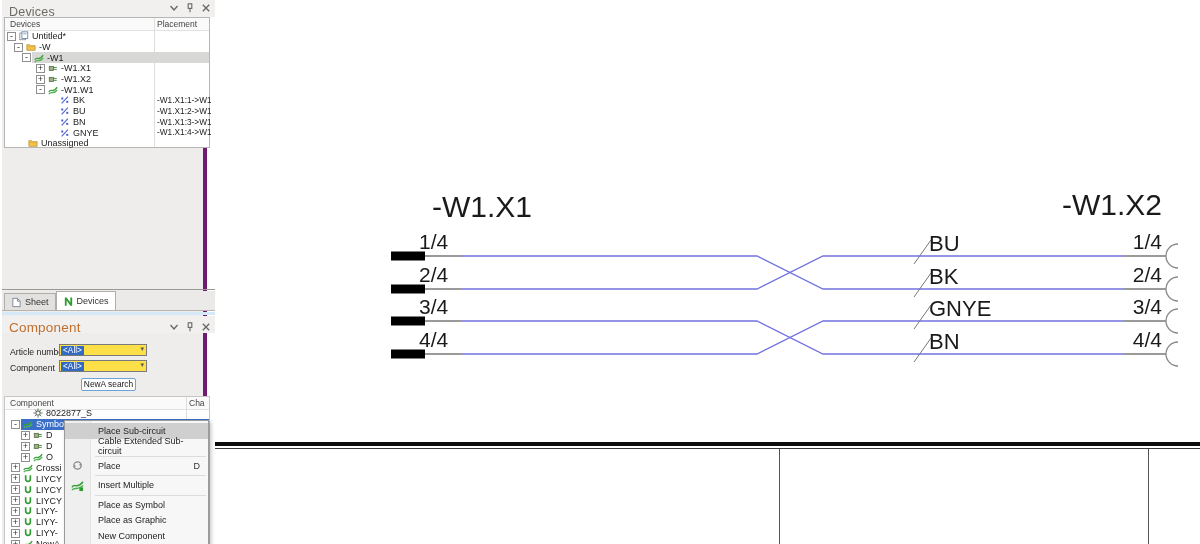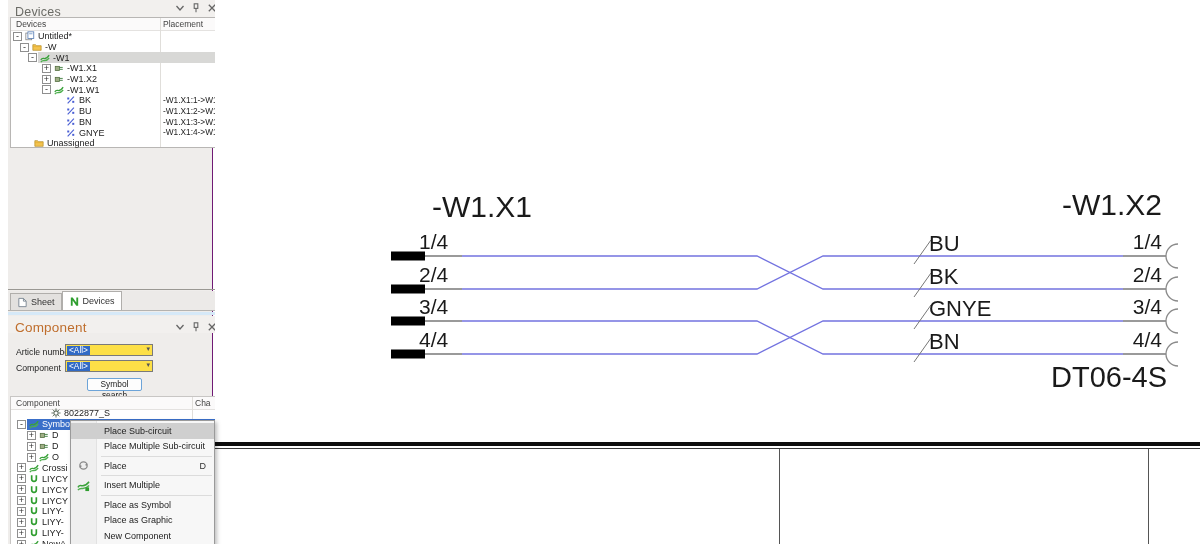--- a/index.html
+++ b/index.html
@@ -1,22 +1,22 @@
 <!DOCTYPE html>
 <html><head>
 <meta charset="utf-8">
 <style>
   * { margin:0; padding:0; box-sizing:border-box; }
   html,body { width:1200px; height:544px; overflow:hidden; background:#fff;
     font-family:"Liberation Sans", sans-serif; }
   #app { position:relative; width:1200px; height:544px; }
 
   
-  .sidebar { position:absolute; left:8px; top:0; width:205px; height:544px;
-    background:#efedeb; border-right:1px solid #701a75; }
+  .sidebar { position:absolute; left:2px; top:0; width:205px; height:544px;
+    background:#efedeb; border-right:4px solid #701a75; }
   .caption { position:absolute; left:0; width:215px; height:17px; padding:2px 0 0 7px;
     background:#f2f0ee; }
   .cap-title { font-size:12.5px; color:#6b6b66; letter-spacing:.2px; }
   .cap-title.orange { color:#bf6e2d; font-size:13.5px; }
   .cap-btns { position:absolute; right:6px; top:3px; display:flex; gap:6px; }
   .cap-btn { width:10px; height:10px; color:#666; cursor:default; }
   .cap-btn svg { width:10px; height:10px; display:block; }
 
   .treebox { position:absolute; left:2px; width:206px; background:#fff;
     border:1px solid #b8b6b4; }
@@ -333,30 +333,30 @@
     <div class="flabel" style="top:347px">Article number</div>
     <div class="combo" style="top:344px">
       <span class="val">&lt;All&gt;</span>
       <span class="dd">▾</span>
     </div>
     <div class="flabel" style="top:363px">Component</div>
     <div class="combo" style="top:360px">
       <span class="val">&lt;All&gt;</span>
       <span class="dd">▾</span>
     </div>
-    <div class="btn">Symbol search</div>
+    <div class="btn">NewA search</div>
 
     <div class="complist">
       <div class="lheader">
         <span class="c1">Component</span>
         <span class="c2" style="left:184px">Cha</span>
       </div>
       <div class="vdiv" style="left:181px"></div>
       <div class="rows crows" style="top:11px">
-        <div class="trow" style="padding-left:28px">
+        <div class="trow" style="padding-left:16px">
           <span class="exp"></span>
           <svg class="ic">
               <use href="#ic-gear"></use>
             </svg>
           <span class="tlabel">8022877_S</span>
         </div>
         <div class="trow sel-blue" style="padding-left:6px">
           <span class="exp">-</span>
           <svg class="ic">
               <use href="#ic-cable"></use>
@@ -442,21 +442,21 @@
         </div>
       </div>
     </div>
 
     <div class="cmenu">
       <div class="gutter"></div>
       <div class="mi hl">
         <span>Place Sub-circuit</span>
       </div>
       <div class="mi">
-        <span>Place Multiple Sub-circuit</span>
+        <span>Cable Extended Sub-circuit</span>
       </div>
       <div class="msep"></div>
       <div class="mi">
         <svg class="mic">
             <use href="#ic-place"></use>
           </svg>
         <span>Place</span>
         <span class="short">D</span>
       </div>
       <div class="msep"></div>
@@ -518,21 +518,20 @@
       <g stroke="#777" stroke-width="1">
         <line x1="699" y1="264" x2="716" y2="240"></line>
         <line x1="699" y1="297" x2="716" y2="273"></line>
         <line x1="699" y1="329" x2="716" y2="305"></line>
         <line x1="699" y1="362" x2="716" y2="338"></line>
       </g>
     </svg>
 
     <div class="slabel conn-title" style="left:217px; top:191px;">-W1.X1</div>
     <div class="slabel conn-title" style="left:830px; top:189px; width:117px; text-align:right;">-W1.X2</div>
-    <div class="slabel conn-part" style="left:836px; top:362px; width:110px; text-align:right;">DT06-4S</div>
 
     <div class="slabel pinlab" style="left:204px; top:231px;">1/4</div>
     <div class="slabel pinlab" style="left:204px; top:264px;">2/4</div>
     <div class="slabel pinlab" style="left:204px; top:296px;">3/4</div>
     <div class="slabel pinlab" style="left:204px; top:329px;">4/4</div>
 
     <div class="slabel pinlab r" style="left:900px; top:231px;">1/4</div>
     <div class="slabel pinlab r" style="left:900px; top:264px;">2/4</div>
     <div class="slabel pinlab r" style="left:900px; top:296px;">3/4</div>
     <div class="slabel pinlab r" style="left:900px; top:329px;">4/4</div>

